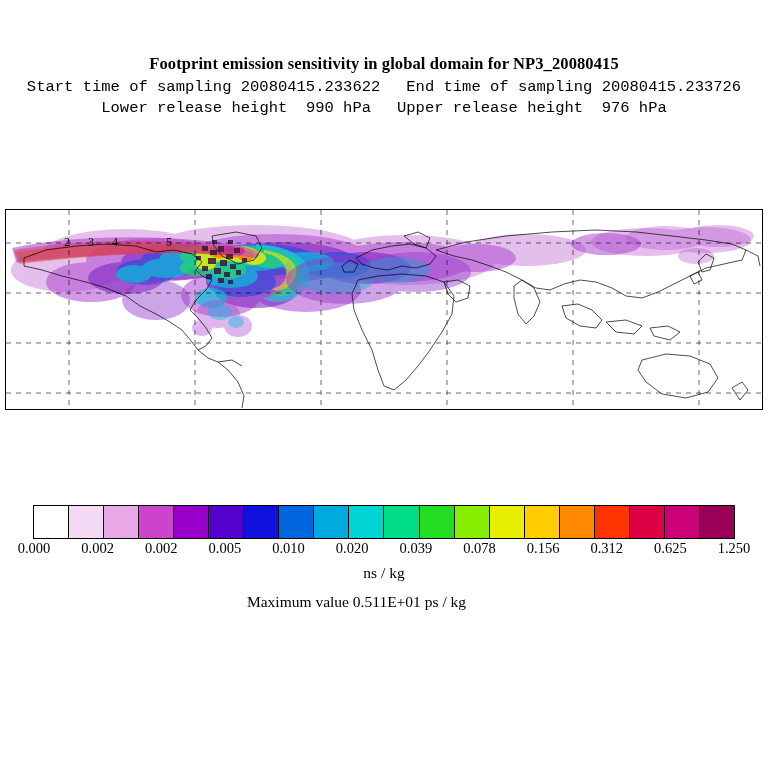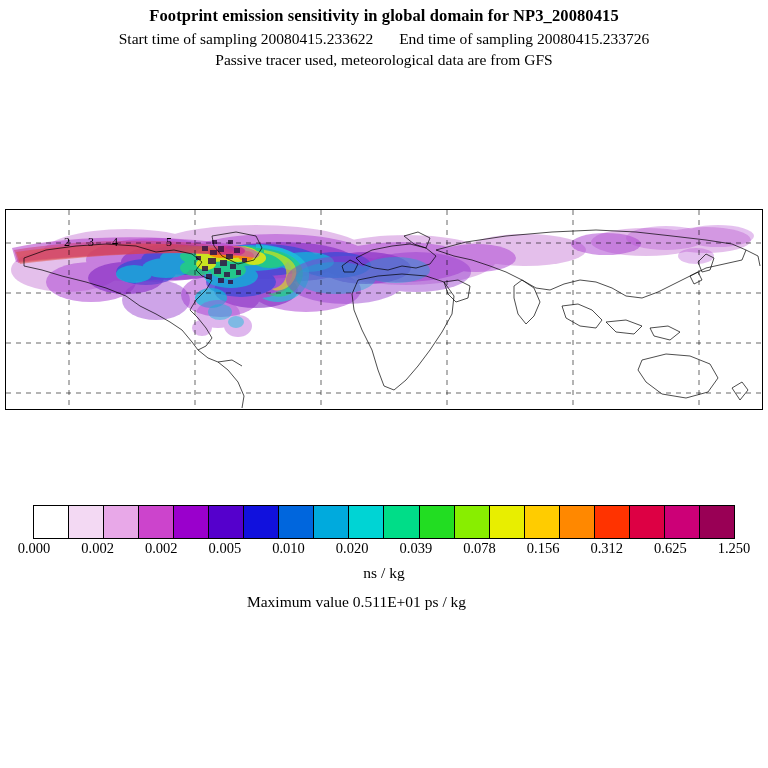--- a/index.html
+++ b/index.html
@@ -14,31 +14,33 @@
     color: #000000;
     overflow: hidden;
     position: relative;
   }
 
   
   #header {
     width: 768px;
     text-align: center;
     padding-top: 6px;
+    margin-top: 48px;
   }
   #title {
     font-size: 16.5px;
     font-weight: bold;
     letter-spacing: 0.1px;
     margin-bottom: 4px;
   }
   .subline {
     font-size: 15.5px;
     margin-bottom: 3px;
     white-space: pre;
+    font-family: Liberation Mono, monospace;
   }
   .sub-seg { display: inline-block; }
   .gap-wide { display: inline-block; width: 26px; }
 
   
   #map-wrap {
     position: absolute;
     left: 5px;
     top: 209px;
     width: 758px;
@@ -99,21 +101,21 @@
     text-align: center;
     font-size: 15.5px;
   }
 </style>
 </head>
 <body>
 
 <div id="header">
   <div id="title">Footprint emission sensitivity in global domain for NP3_20080415</div>
   <div class="subline"><span class="sub-seg">Start time of sampling 20080415.233622</span><span class="gap-wide"></span><span class="sub-seg">End time of sampling 20080415.233726</span></div>
-  <div class="subline">Passive tracer used, meteorological data are from GFS</div>
+  <div class="subline"><span class="sub-seg">Lower release height  990 hPa</span><span class="gap-wide"></span><span class="sub-seg">Upper release height  976 hPa</span></div>
 </div>
 
 <div id="map-wrap">
   <svg id="map-svg" width="756" height="199" viewBox="0 0 756 199">
     <defs>
       <clipPath id="mapclip">
           <rect x="0" y="0" width="756" height="199"></rect>
         </clipPath>
     </defs>
 

